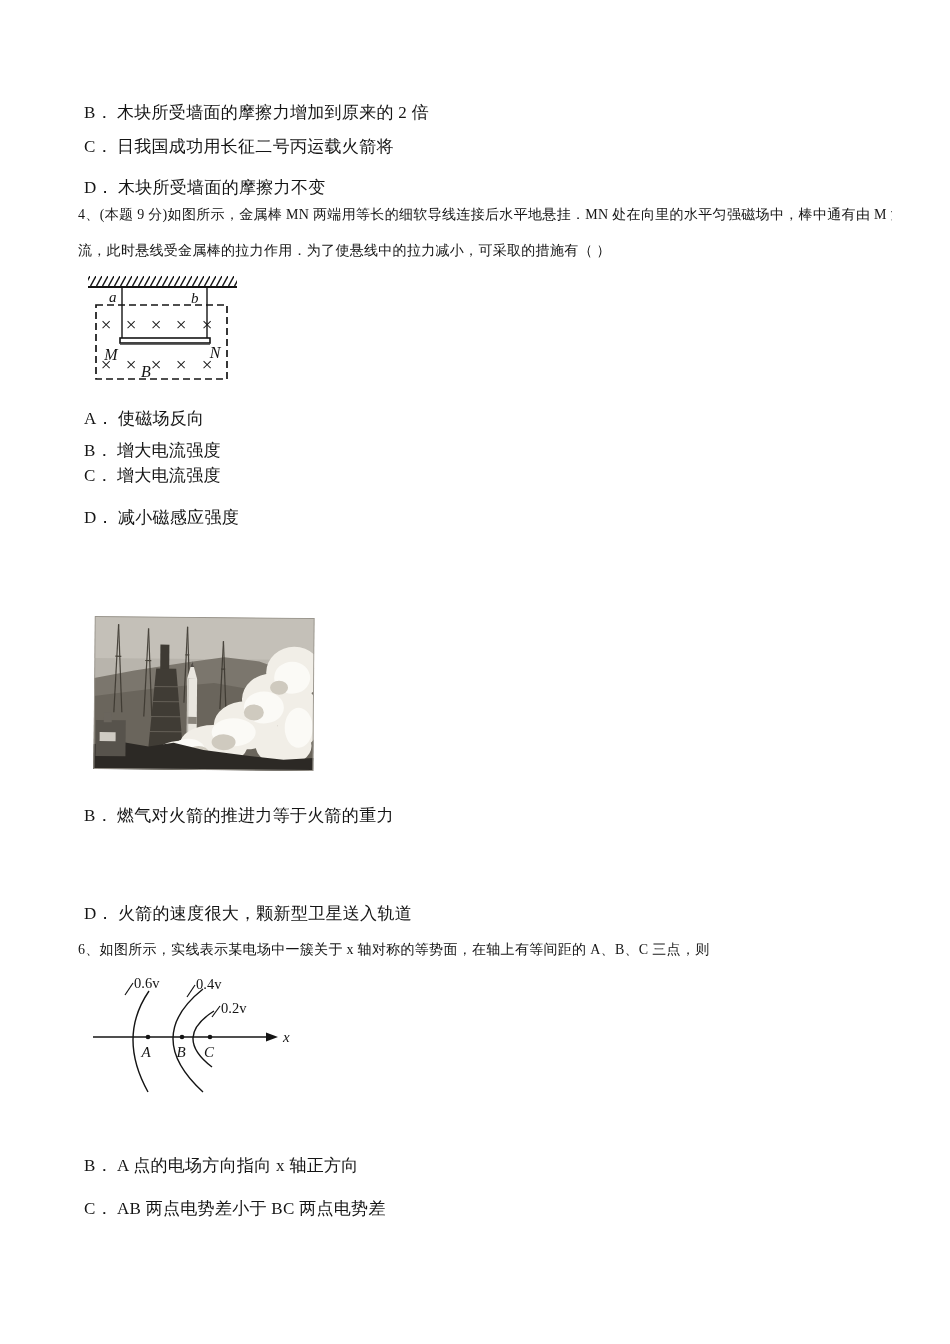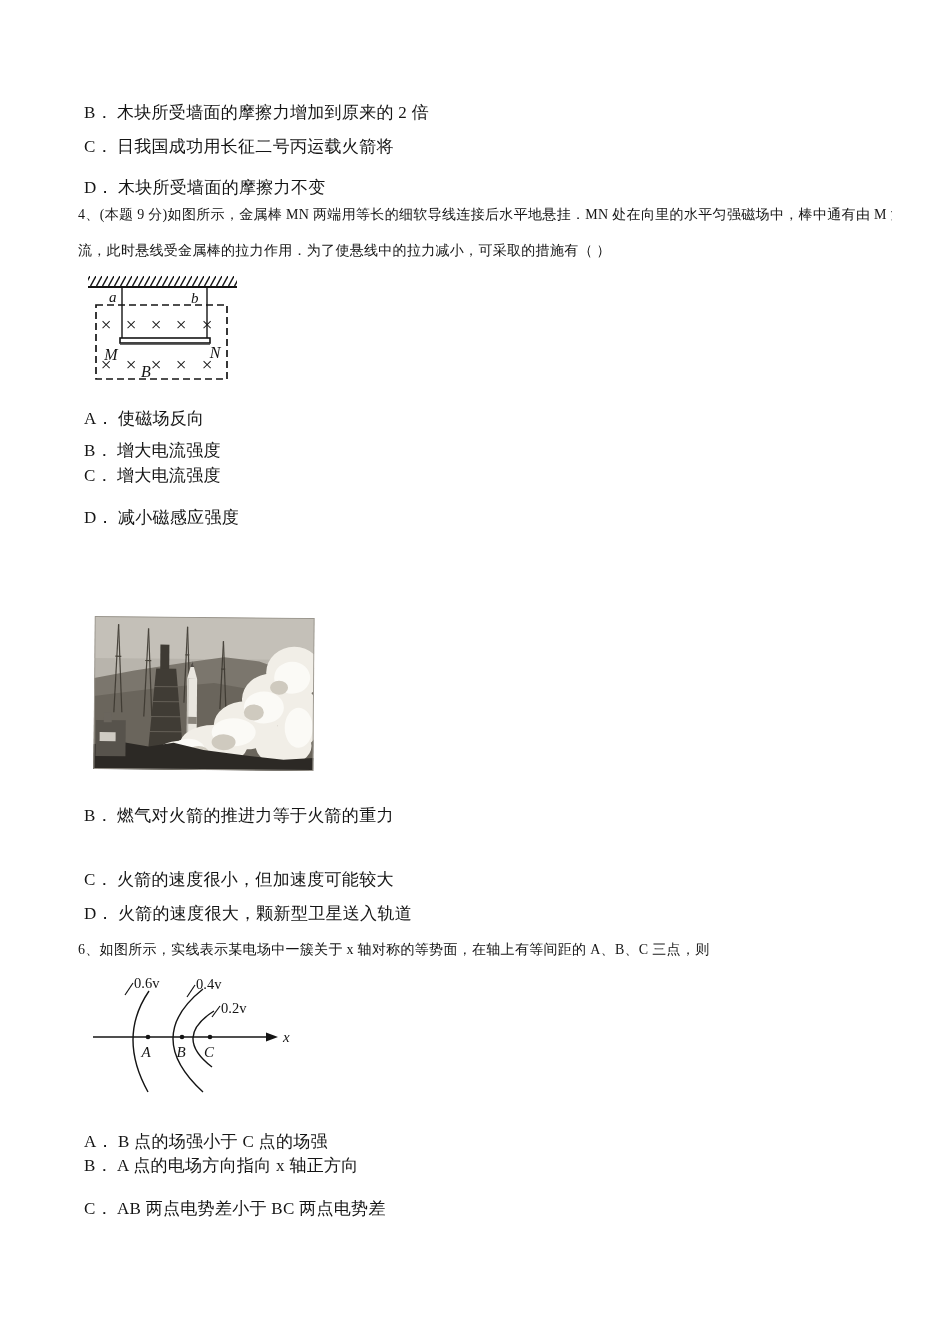--- a/index.html
+++ b/index.html
@@ -181,23 +181,20 @@
       <rect x="6" y="116" width="16" height="9" fill="#cfcbc3"></rect>
       <rect x="10" y="96" width="8" height="10" fill="#6a655d"></rect>
 
       <rect x="0.5" y="0.5" width="219" height="152" fill="none" stroke="#9a968e" stroke-width="1"></rect>
     </svg>
   </div>
 
   <div class="line" style="top:804px">
     <span class="opt-label">B．</span><span>燃气对火箭的推进力等于火箭的重力</span>
   </div>
-  <div class="line" style="top:868px">
-    <span class="opt-label">C．</span><span>火箭的速度很小，但加速度可能较大</span>
-  </div>
   <div class="line" style="top:902px">
     <span class="opt-label">D．</span><span>火箭的速度很大，颗新型卫星送入轨道</span>
   </div>
 
   <div class="stem" style="top:938px;line-height:24px">6、如图所示，实线表示某电场中一簇关于 x 轴对称的等势面，在轴上有等间距的 A、B、C 三点，则</div>
 
   <div class="fig" style="left:46px;top:975px">
     <svg width="212" height="130" viewBox="0 0 212 130">
 
       <line x1="3" y1="62" x2="178" y2="62" stroke="#141414" stroke-width="1.3"></line>
@@ -218,23 +215,20 @@
 
       <circle cx="58" cy="62" r="2.3" fill="#141414"></circle>
       <circle cx="92" cy="62" r="2.3" fill="#141414"></circle>
       <circle cx="120" cy="62" r="2.3" fill="#141414"></circle>
       <text x="56" y="82" font-size="15" text-anchor="middle" class="it">A</text>
       <text x="91" y="82" font-size="15" text-anchor="middle" class="it">B</text>
       <text x="119" y="82" font-size="15" text-anchor="middle" class="it">C</text>
     </svg>
   </div>
 
-  <div class="line" style="top:1130px">
-    <span class="opt-label">A．</span><span>B 点的场强小于 C 点的场强</span>
-  </div>
   <div class="line" style="top:1154px">
     <span class="opt-label">B．</span><span>A 点的电场方向指向 x 轴正方向</span>
   </div>
   <div class="line" style="top:1197px">
     <span class="opt-label">C．</span><span>AB 两点电势差小于 BC 两点电势差</span>
   </div>
 
 </div>
 
 </body></html>

